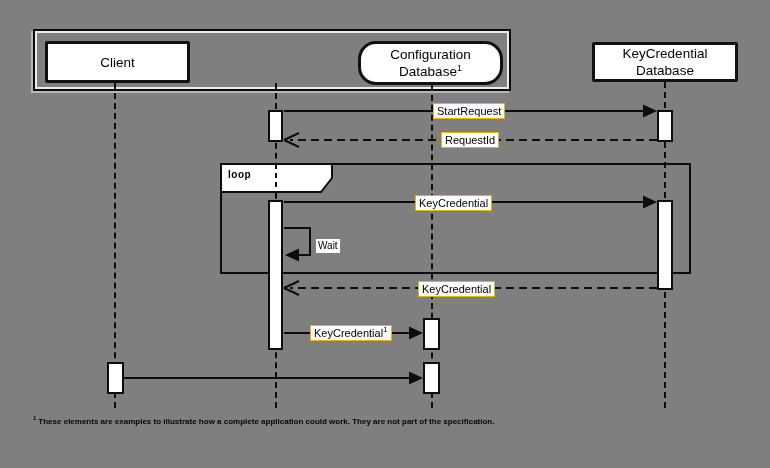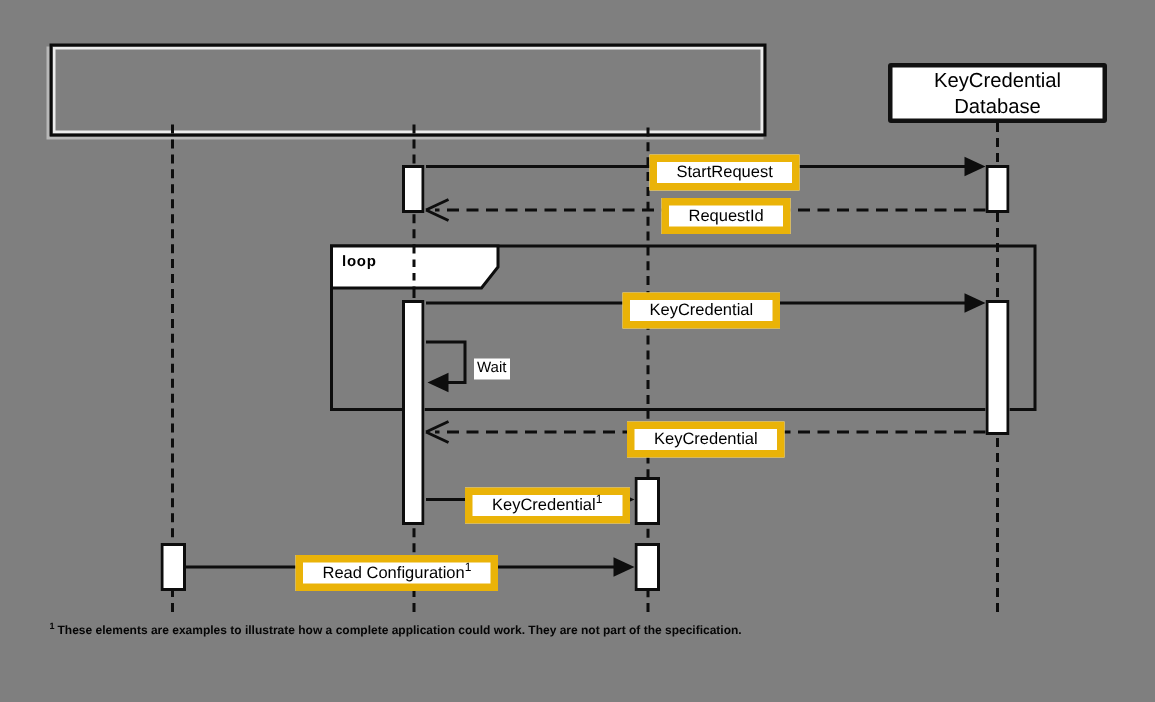--- a/index.html
+++ b/index.html
@@ -58,22 +58,22 @@
   }
   
   .arrows {
     position: absolute; left: 0; top: 0; width: 770px; height: 468px;
     z-index: 4; pointer-events: none;
   }
   
   .msg-label {
     position: absolute;
     background: #fff;
-    border: 5px solid #eab308;
-    padding: 0 13px;
+    border: 1px solid #eab308;
+    padding: 0 3px;
     font-size: 11px; line-height: 14px;
     white-space: nowrap;
     z-index: 5;
   }
   .msg-label sup { font-size: 8px; line-height: 0; }
   .plain-label {
     position: absolute;
     background: #fff;
     padding: 0 2px;
     font-size: 10px; line-height: 14px;
@@ -94,20 +94,27 @@
 
 <div class="canvas">
 
   <div class="participants-frame"></div>
 
   <div class="lifeline" style="left:114px; top:83px; height:325px;"></div>
   <div class="lifeline" style="left:275px; top:83px; height:325px;"></div>
   <div class="lifeline" style="left:431px; top:85px; height:323px;"></div>
   <div class="lifeline" style="left:664px; top:82px; height:326px;"></div>
 
+  <div class="actor" style="left:45px; top:41px; width:145px; height:42px;">
+    <span>Client</span>
+  </div>
+  <div class="actor rounded" style="left:358px; top:41px; width:145px; height:44px;">
+    <span>Configuration</span>
+    <span><span>Database</span><sup>1</sup></span>
+  </div>
   <div class="actor" style="left:592px; top:42px; width:146px; height:40px;">
     <span>KeyCredential</span>
     <span>Database</span>
   </div>
 
   <div class="loop-frame"></div>
 
   <div class="activation" style="left:268px; top:110px; width:15px; height:32px;"></div>
   <div class="activation" style="left:657px; top:110px; width:16px; height:32px;"></div>
   <div class="activation" style="left:268px; top:200px; width:15px; height:150px;"></div>
@@ -174,21 +181,18 @@
   </div>
   <div class="plain-label" style="left:316px; top:239px;">
     <span>Wait</span>
   </div>
   <div class="msg-label" style="left:418px; top:281px;">
     <span>KeyCredential</span>
   </div>
   <div class="msg-label" style="left:310px; top:325px;text-align:center;">
     <span>KeyCredential</span><sup>1</sup>
   </div>
-  <div class="msg-label" style="left:197px; top:370px;">
-    <span>Read Configuration</span><sup>1</sup>
-  </div>
 
   <div class="footnote">
     <span class="sup">1</span><span>These elements are examples to illustrate how a complete application could work. They are not part of the specification.</span>
   </div>
 
 </div>
 
 </body></html>

